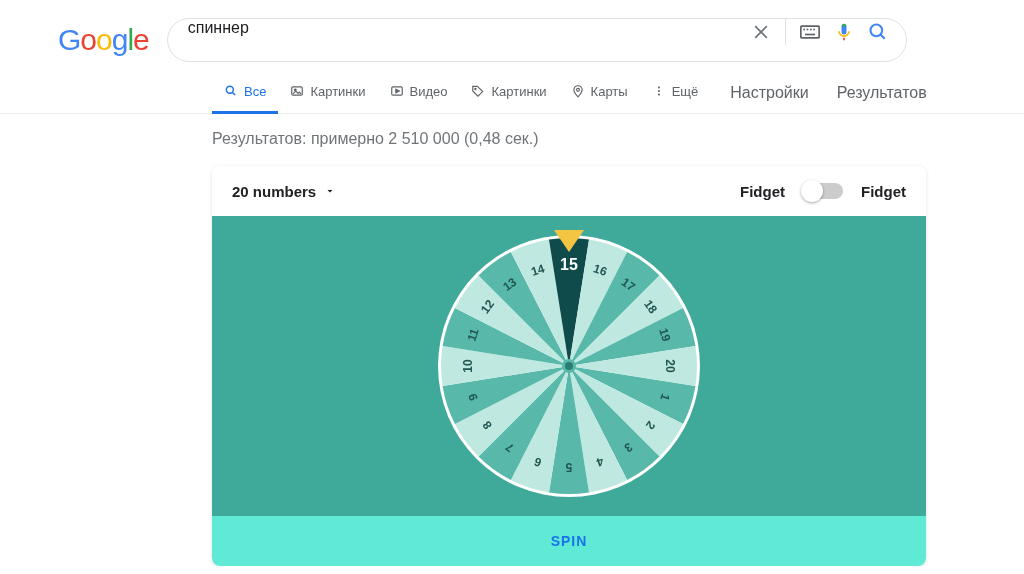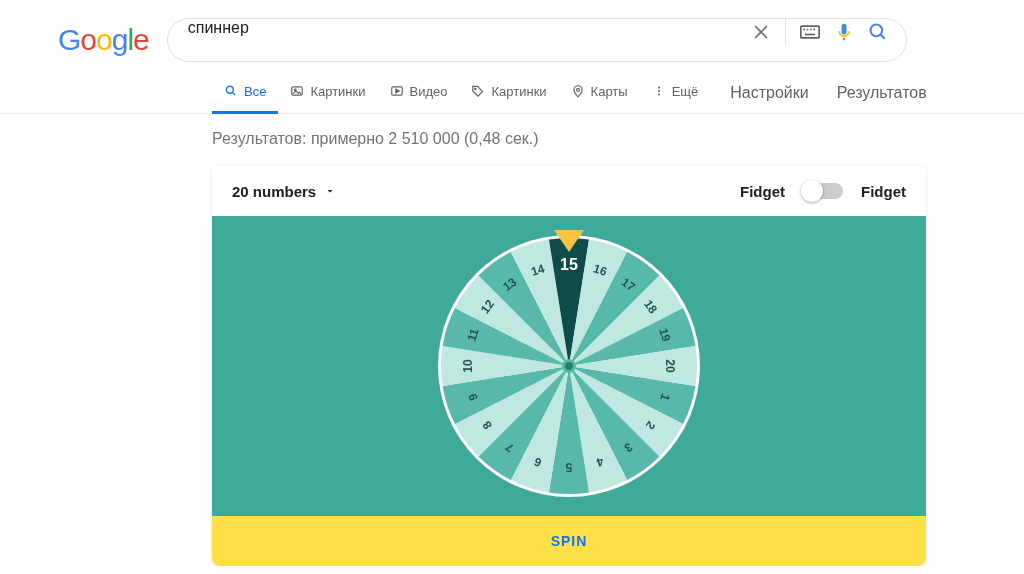--- a/index.html
+++ b/index.html
@@ -37,21 +37,21 @@
   .card { margin-left: 212px; width: 714px; border-radius: 8px; box-shadow: 0 1px 4px rgba(0,0,0,.12); overflow:hidden;}
   .card-top { display:flex; align-items:center; justify-content:space-between; height:50px; padding:0 20px; background:#fff;gap:28px;}
   .dropdown { display:flex; align-items:center; gap:8px; font-weight:700; font-size:15px; cursor:pointer;}
   .toggle-wrap { display:flex; align-items:center; gap:18px; font-weight:700; font-size:15px;}
   .switch { width:40px; height:16px; background:#ccc; border-radius:10px; position:relative; cursor:pointer;}
   .switch-knob{position:absolute; left:-2px; top:-3px; width:22px;height:22px;border-radius:50%;background:#fff;box-shadow:0 1px 3px rgba(0,0,0,.35)}
 
   .wheel-area { background:#3fa99a; height:300px; position:relative; display:flex; align-items:center; justify-content:center;}
   #wheel{display:block}
   .pointer { position:absolute; top:14px; left:50%; transform:translateX(-50%);}
-  .spin-btn { height:50px; display:flex; align-items:center; justify-content:center; color:#1a73e8; font-weight:700; letter-spacing:1px; font-size:14px; cursor:pointer; background:#fde047;}
+  .spin-btn { height:50px; display:flex; align-items:center; justify-content:center; color:#1a73e8; font-weight:700; letter-spacing:1px; font-size:14px; cursor:pointer; background:#5eead4;}
 
 </style>
 </head>
 <body>
 
 <div class="page">
 
   <div class="header">
     <div class="logo">
       <span class="g1">G</span>

